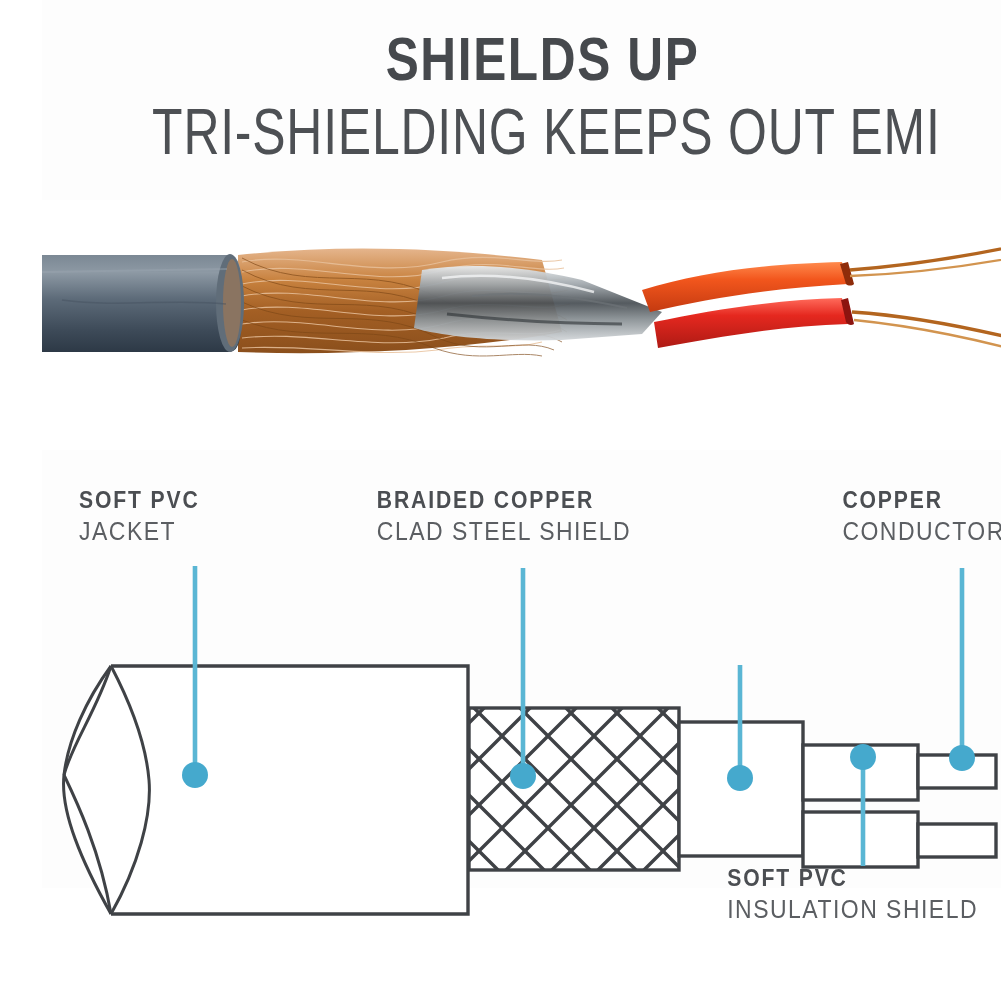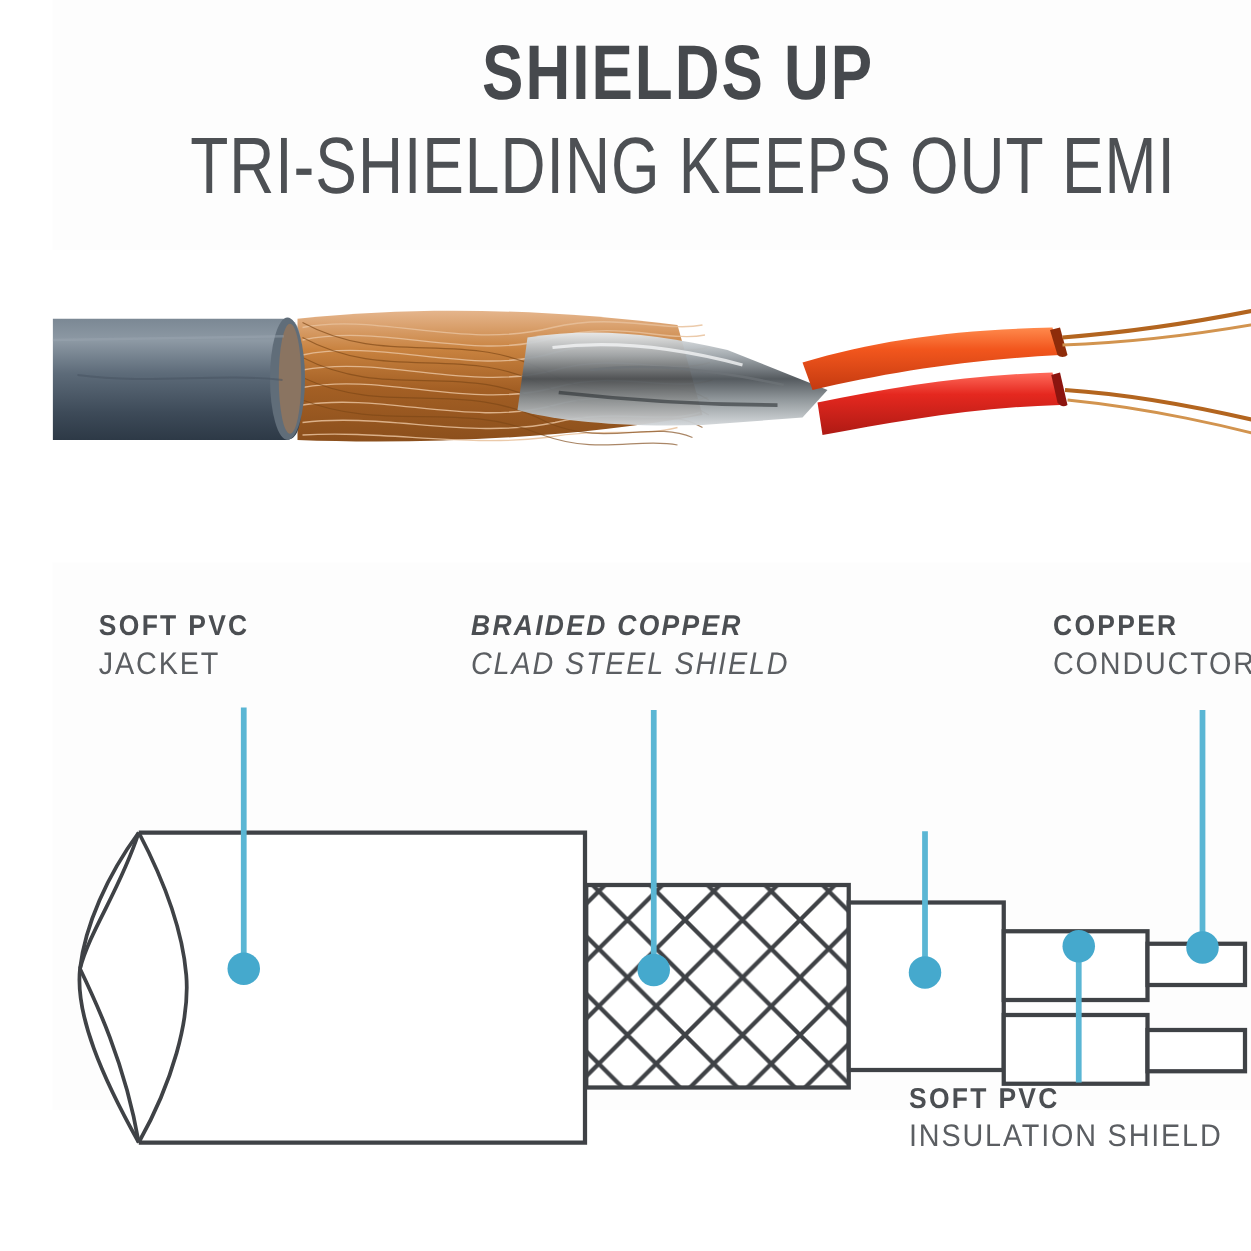--- a/index.html
+++ b/index.html
@@ -154,21 +154,21 @@
         <path d="M20 100 C80 108, 130 98, 184 104" stroke="#46525f" stroke-width="1.5" opacity=".5" fill="none"></path>
       </g>
     </svg>
   </div>
 
   <div class="label" style="left:27px;top:485px;width:252px;">
     <span class="l1">SOFT PVC</span>
     <span class="l2">JACKET</span>
   </div>
 
-  <div class="label" style="left:322px;top:485px;width:320px;font-style:italic;">
+  <div class="label" style="left:322px;top:485px;width:320px;">
     <span class="l1">BRAIDED COPPER</span>
     <span class="l2">CLAD STEEL SHIELD</span>
   </div>
 
   <div class="label" style="left:790px;top:485px;width:260px;">
     <span class="l1">COPPER</span>
     <span class="l2">CONDUCTOR</span>
   </div>
 
 

